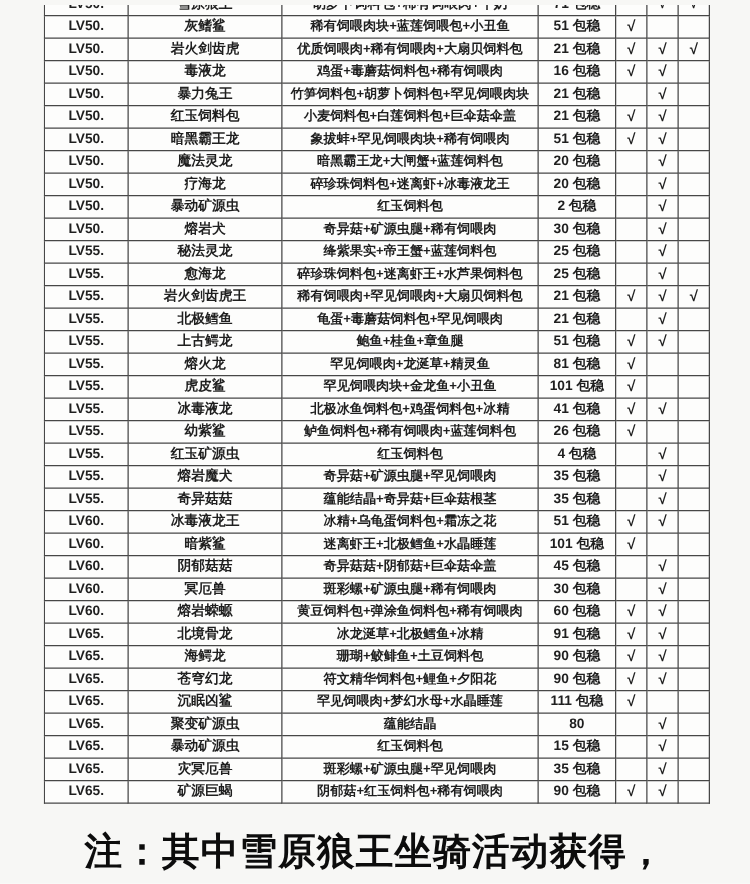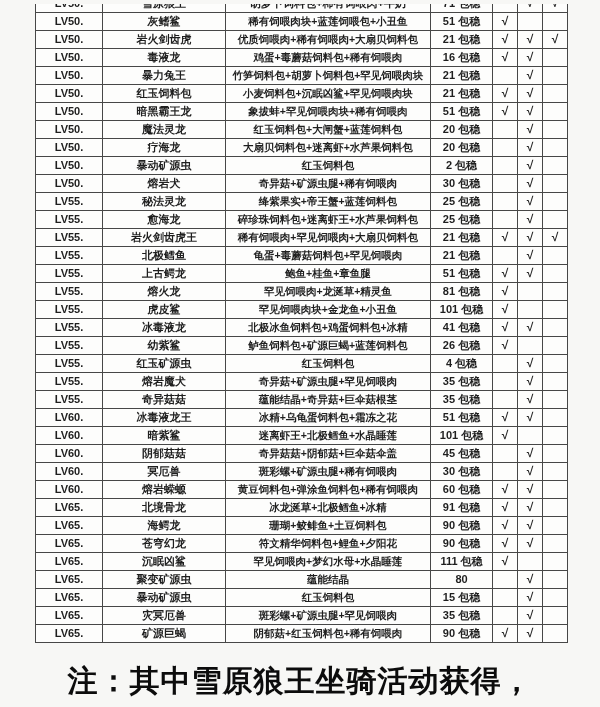--- a/index.html
+++ b/index.html
@@ -119,48 +119,48 @@
           <td>暴力兔王</td>
           <td class="food">竹笋饲料包+胡萝卜饲料包+罕见饲喂肉块</td>
           <td>21 包稳</td>
           <td class="check"></td>
           <td class="check">√</td>
           <td class="check"></td>
         </tr>
         <tr>
           <td>LV50.</td>
           <td>红玉饲料包</td>
-          <td class="food">小麦饲料包+沉眠凶鲨+罕见饲喂肉块</td>
+          <td class="food">小麦饲料包+白莲饲料包+巨伞菇伞盖</td>
           <td>21 包稳</td>
           <td class="check">√</td>
           <td class="check">√</td>
           <td class="check"></td>
         </tr>
         <tr>
           <td>LV50.</td>
           <td>暗黑霸王龙</td>
           <td class="food">象拔蚌+罕见饲喂肉块+稀有饲喂肉</td>
           <td>51 包稳</td>
           <td class="check">√</td>
           <td class="check">√</td>
           <td class="check"></td>
         </tr>
         <tr>
           <td>LV50.</td>
           <td>魔法灵龙</td>
-          <td class="food">红玉饲料包+大闸蟹+蓝莲饲料包</td>
+          <td class="food">暗黑霸王龙+大闸蟹+蓝莲饲料包</td>
           <td>20 包稳</td>
           <td class="check"></td>
           <td class="check">√</td>
           <td class="check"></td>
         </tr>
         <tr>
           <td>LV50.</td>
           <td>疗海龙</td>
-          <td class="food">大扇贝饲料包+迷离虾+水芦果饲料包</td>
+          <td class="food">碎珍珠饲料包+迷离虾+冰毒液龙王</td>
           <td>20 包稳</td>
           <td class="check"></td>
           <td class="check">√</td>
           <td class="check"></td>
         </tr>
         <tr>
           <td>LV50.</td>
           <td>暴动矿源虫</td>
           <td class="food">红玉饲料包</td>
           <td>2 包稳</td>
@@ -245,21 +245,21 @@
           <td>冰毒液龙</td>
           <td class="food">北极冰鱼饲料包+鸡蛋饲料包+冰精</td>
           <td>41 包稳</td>
           <td class="check">√</td>
           <td class="check">√</td>
           <td class="check"></td>
         </tr>
         <tr>
           <td>LV55.</td>
           <td>幼紫鲨</td>
-          <td class="food">鲈鱼饲料包+矿源巨蝎+蓝莲饲料包</td>
+          <td class="food">鲈鱼饲料包+稀有饲喂肉+蓝莲饲料包</td>
           <td>26 包稳</td>
           <td class="check">√</td>
           <td class="check"></td>
           <td class="check"></td>
         </tr>
         <tr>
           <td>LV55.</td>
           <td>红玉矿源虫</td>
           <td class="food">红玉饲料包</td>
           <td>4 包稳</td>

